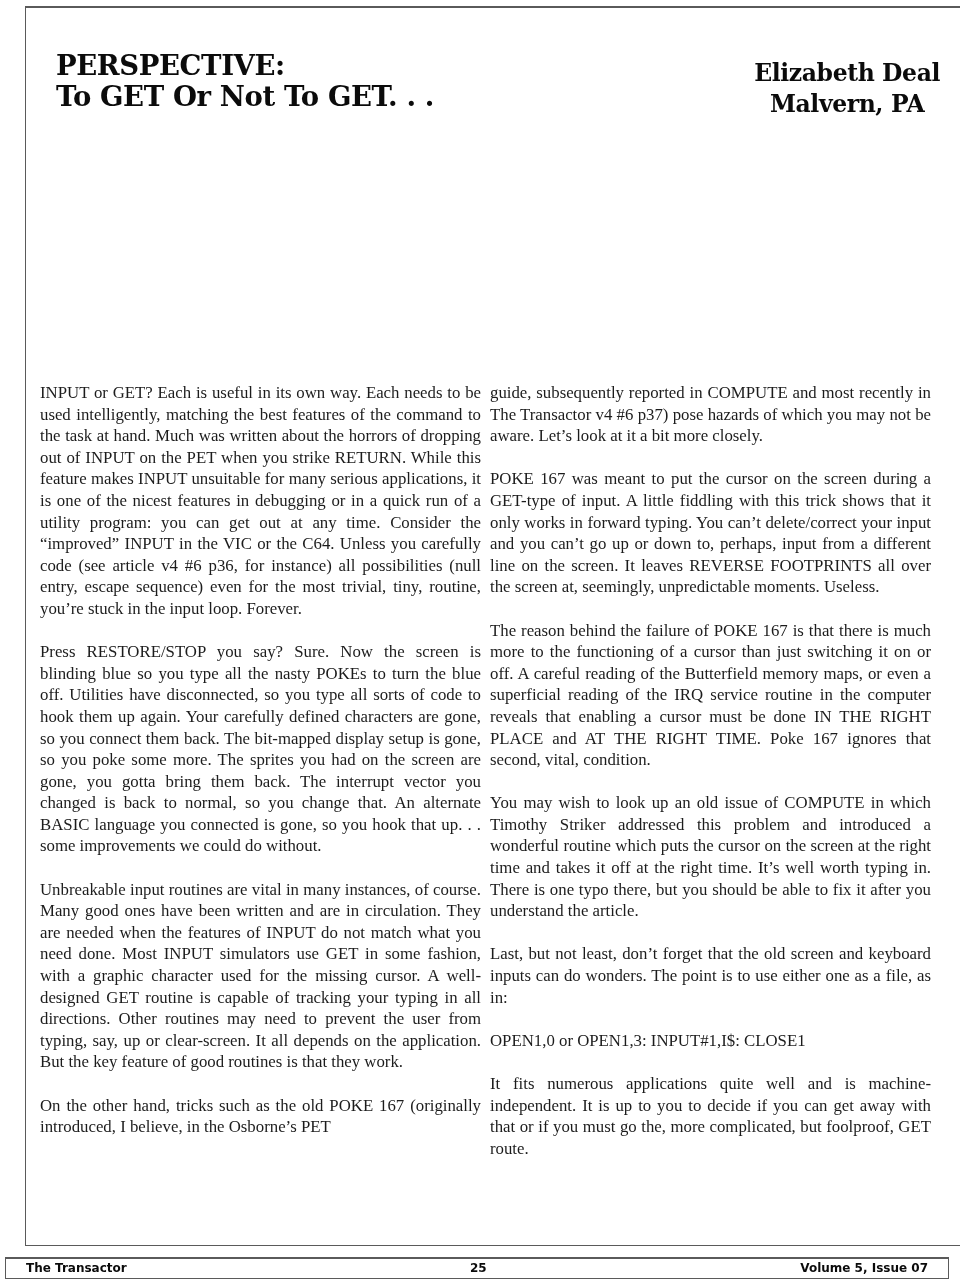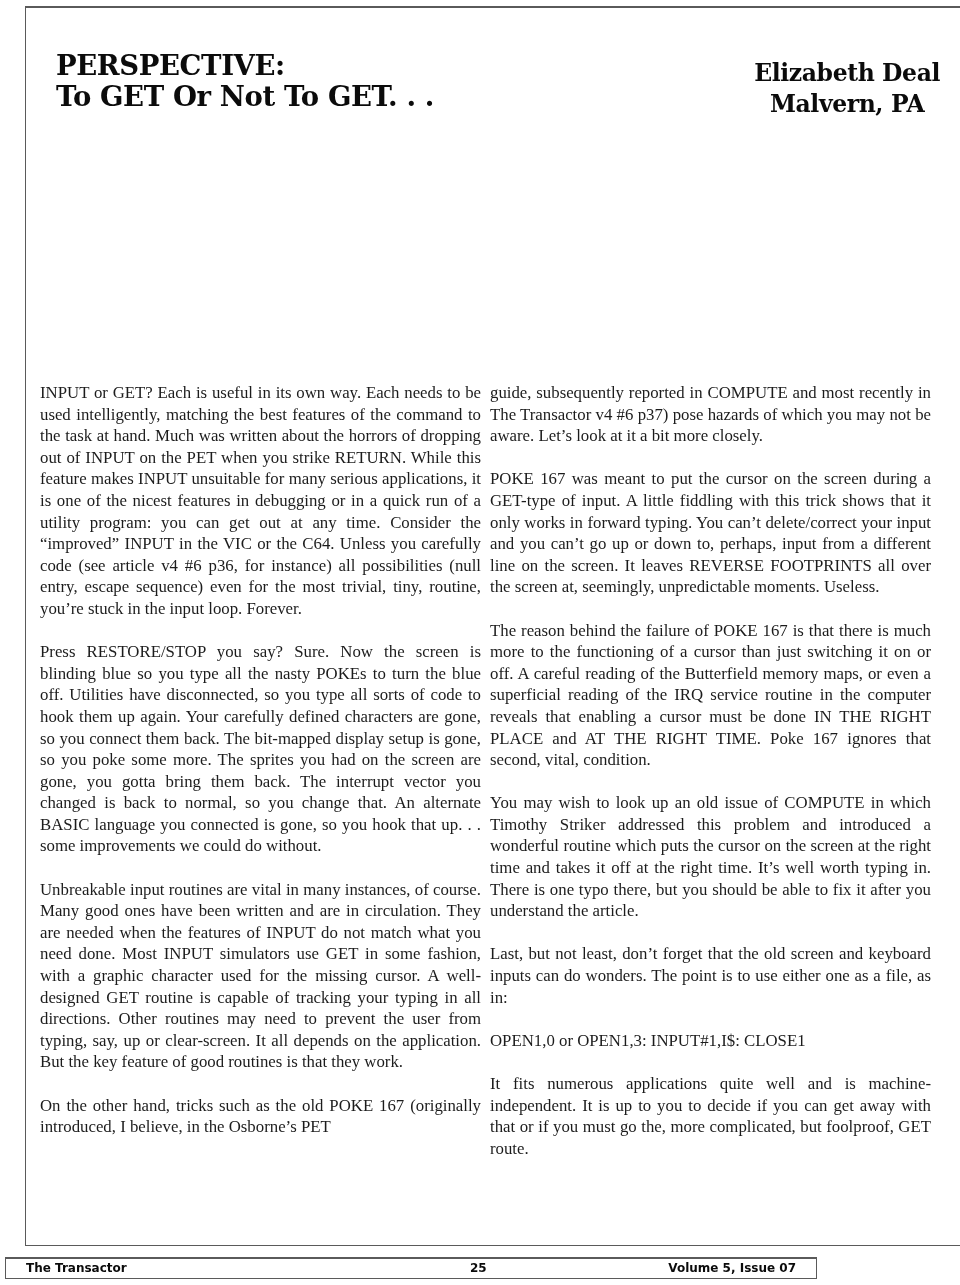--- a/index.html
+++ b/index.html
@@ -24,21 +24,21 @@
   .col {
     position: absolute; top: 382px; width: 448px;
     font-family: "Liberation Serif", serif; font-size: 16.8px; line-height: 21.6px;
     text-align: justify; hyphens: manual; color: #1c1c1c;
   }
   .col.left { left: 40px; width: 441px; }
   .col.right { left: 490px; width: 441px; }
   .col p { margin: 0 0 21.6px 0; }
   .col p.code { text-align: left; margin: 0 0 21.6px 0; }
   .footer {
-    position: absolute; left: 5px; top: 1257px; width: 812px; height: 22px;
+    position: absolute; left: 5px; top: 1257px; width: 944px; height: 22px;
     border: 1px solid #5a5a5a; border-top-width: 2px; box-sizing: border-box;
     font-family: "DejaVu Sans", sans-serif; font-weight: bold; font-size: 12px;
     color: #0b0b0b;
     padding-left: 44px;
   }
   .footer span { position: absolute; top: 2px; white-space: nowrap; }
   .footer .pub { left: 20px; }
   .footer .page { left: 464px; }
   .footer .issue { right: 20px; }
 </style>

